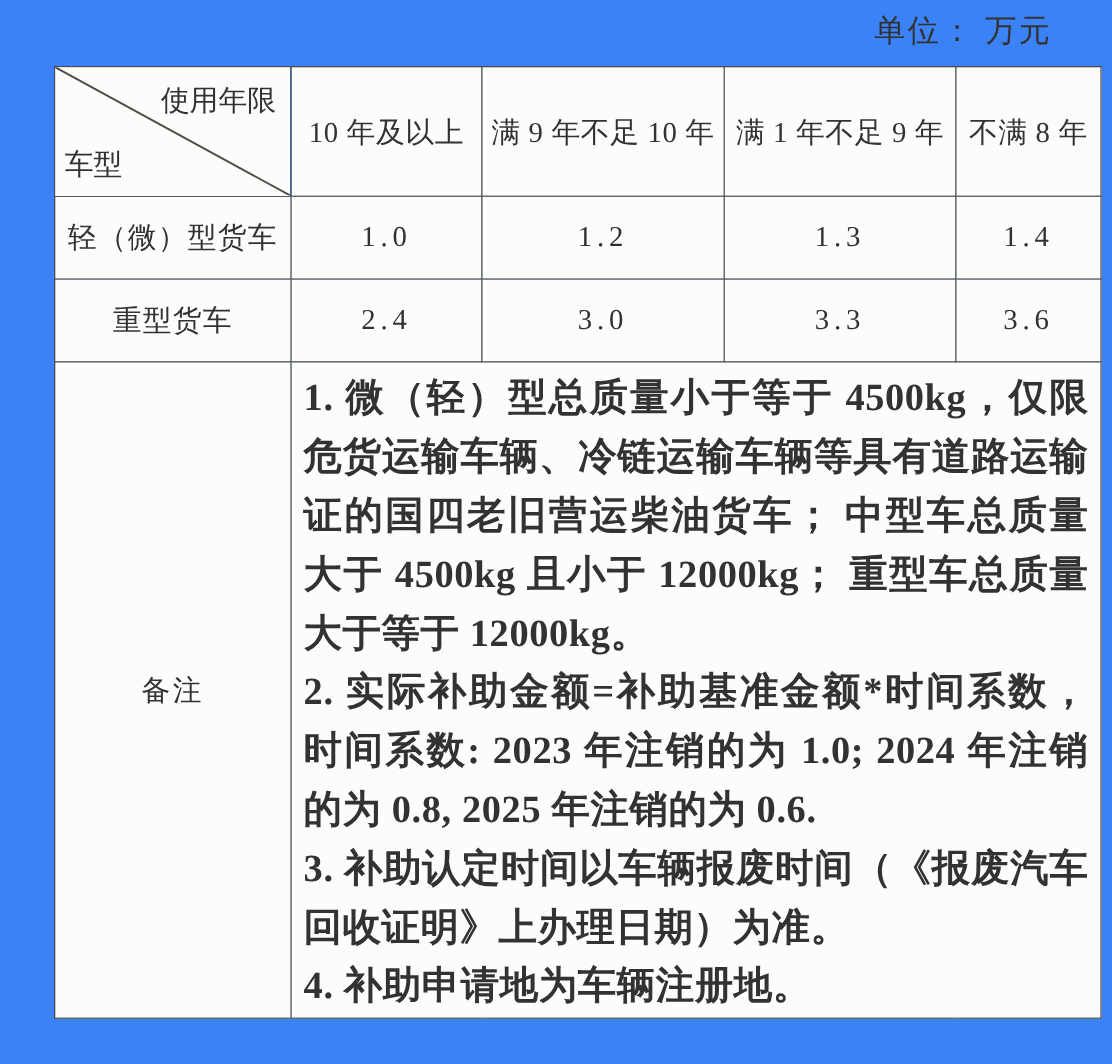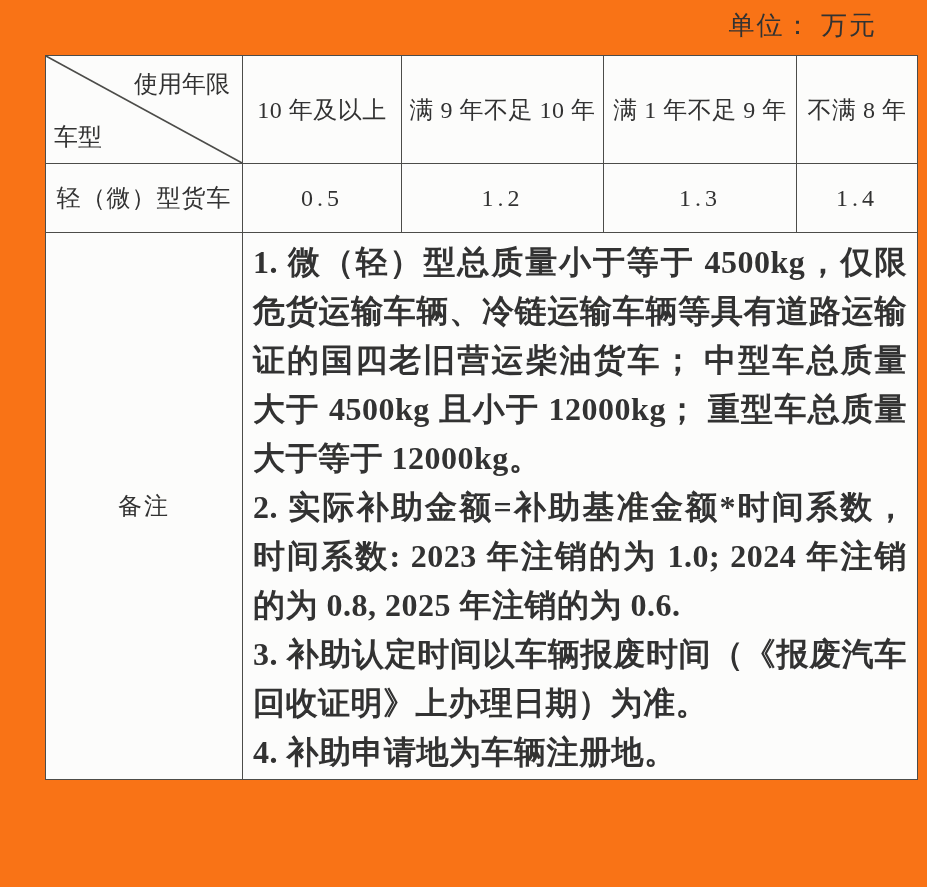--- a/index.html
+++ b/index.html
@@ -1,21 +1,21 @@
 <!DOCTYPE html>
 <html><head>
 <meta charset="utf-8">
 <style>
   * { margin: 0; padding: 0; box-sizing: border-box; }
   html, body { background: #e8e8e6; }
   .page {
     position: relative;
     width: 927px;
     height: 887px;
-    background: #f97316;
+    background: #3b82f6;
     font-family: "Liberation Serif", "DejaVu Serif", serif;
     color: #2e2e2e;
     overflow: hidden;
     padding-left: 44px;
   }
   .unit-label {
     position: absolute;
     top: 8px;
     left: 0;
     width: 877px;
@@ -99,27 +99,34 @@
         <span class="corner-bottom">车型</span>
       </td>
       <td class="col-header">10 年及以上</td>
       <td class="col-header">满 9 年不足 10 年</td>
       <td class="col-header">满 1 年不足 9 年</td>
       <td class="col-header">不满 8 年</td>
     </tr>
 
     <tr class="r-data">
       <td class="row-label">轻（微）型货车</td>
-      <td class="value-cell">0.5</td>
+      <td class="value-cell">1.0</td>
       <td class="value-cell">1.2</td>
       <td class="value-cell">1.3</td>
       <td class="value-cell">1.4</td>
     </tr>
 
 
+    <tr class="r-data">
+      <td class="row-label">重型货车</td>
+      <td class="value-cell">2.4</td>
+      <td class="value-cell">3.0</td>
+      <td class="value-cell">3.3</td>
+      <td class="value-cell">3.6</td>
+    </tr>
 
     <tr class="r-notes">
       <td class="remarks-label-cell">备注</td>
       <td class="remarks-cell" colspan="4">
         <p>1. 微（轻）型总质量小于等于 4500kg，仅限危货运输车辆、冷链运输车辆等具有道路运输证的国四老旧营运柴油货车； 中型车总质量大于 4500kg 且小于 12000kg； 重型车总质量大于等于 12000kg。</p>
         <p>2. 实际补助金额=补助基准金额*时间系数， 时间系数: 2023 年注销的为 1.0; 2024 年注销的为 0.8, 2025 年注销的为 0.6.</p>
         <p>3. 补助认定时间以车辆报废时间（《报废汽车回收证明》上办理日期）为准。</p>
         <p>4. 补助申请地为车辆注册地。</p>
       </td>
     </tr>

